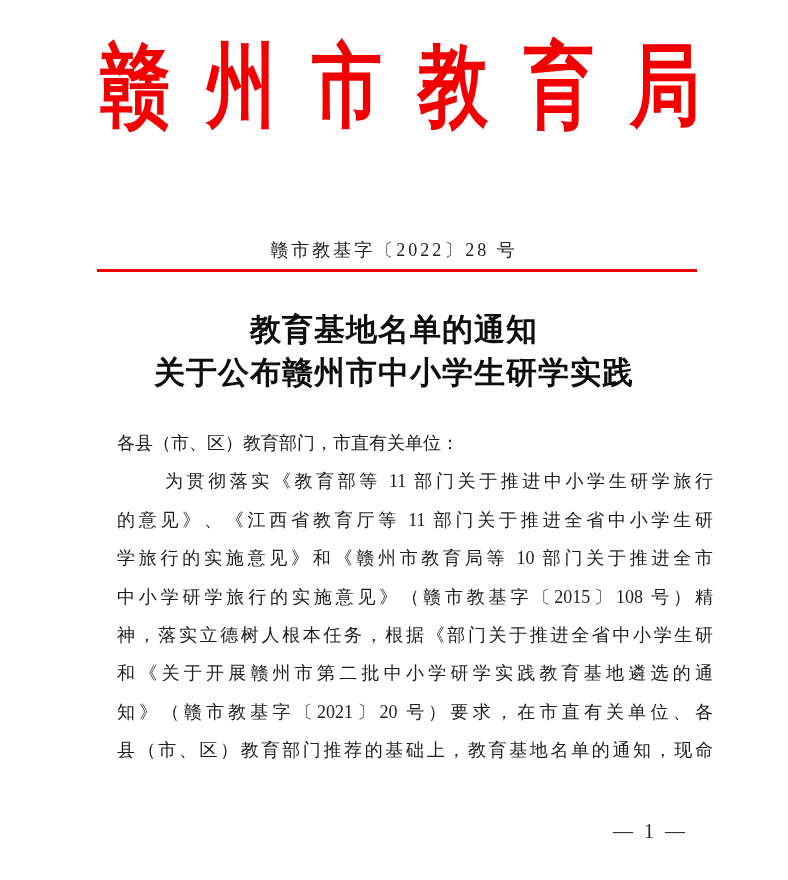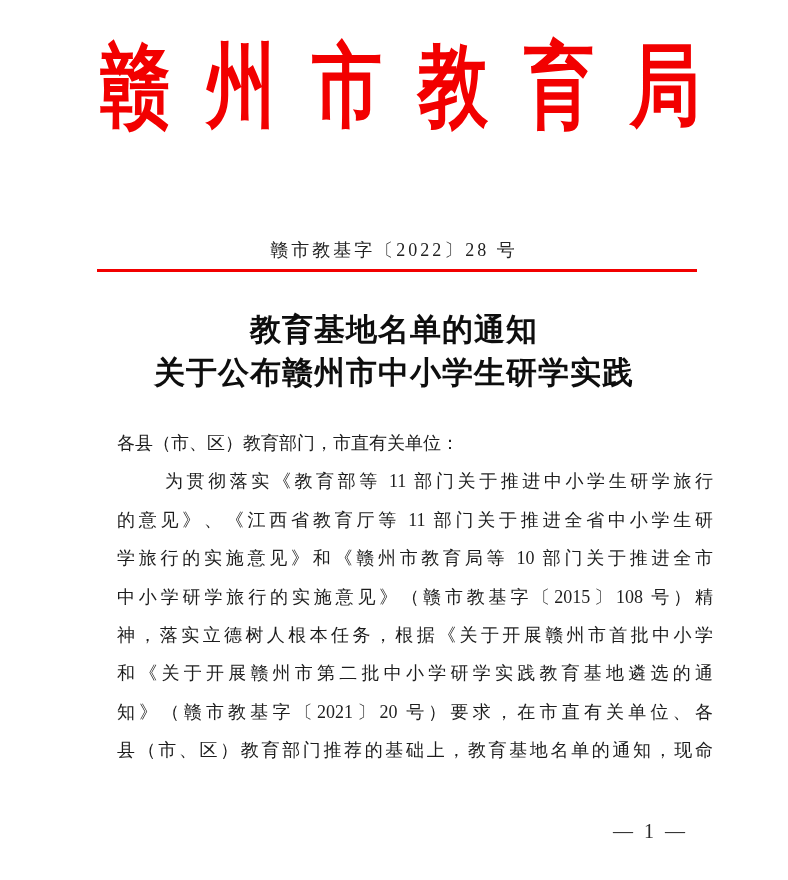--- a/index.html
+++ b/index.html
@@ -112,21 +112,21 @@
     <div>教育基地名单的通知</div>
     <div>关于公布赣州市中小学生研学实践</div>
   </div>
 
   <div class="body-text">
     <div class="body-line">各县（市、区）教育部门，市直有关单位：</div>
     <div class="body-line justified indent-2em">为贯彻落实《教育部等 11 部门关于推进中小学生研学旅行</div>
     <div class="body-line justified">的意见》、《江西省教育厅等 11 部门关于推进全省中小学生研</div>
     <div class="body-line justified">学旅行的实施意见》和《赣州市教育局等 10 部门关于推进全市</div>
     <div class="body-line justified">中小学研学旅行的实施意见》（赣市教基字〔2015〕108 号）精</div>
-    <div class="body-line justified">神，落实立德树人根本任务，根据《关于开展赣州市首批中小学</div>
+    <div class="body-line justified">神，落实立德树人根本任务，根据《部门关于推进全省中小学生研</div>
     <div class="body-line justified">和《关于开展赣州市第二批中小学研学实践教育基地遴选的通</div>
     <div class="body-line justified">知》（赣市教基字〔2021〕20 号）要求，在市直有关单位、各</div>
     <div class="body-line justified">县（市、区）教育部门推荐的基础上，教育基地名单的通知，现命</div>
   </div>
 
   <div class="page-number">— 1 —</div>
 
 </div>
 
 </body></html>

